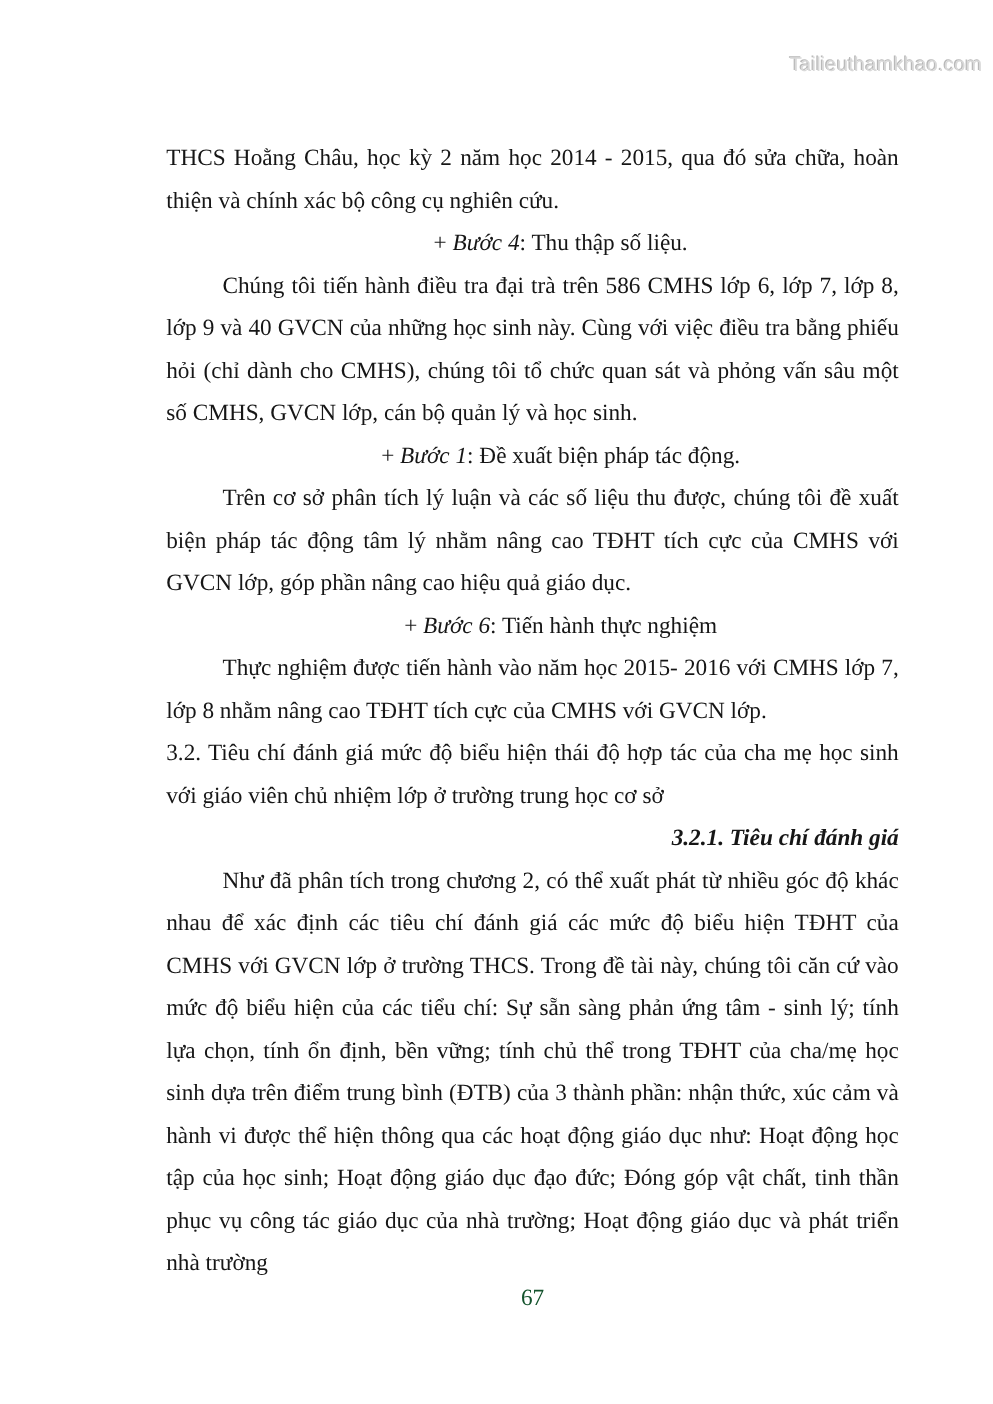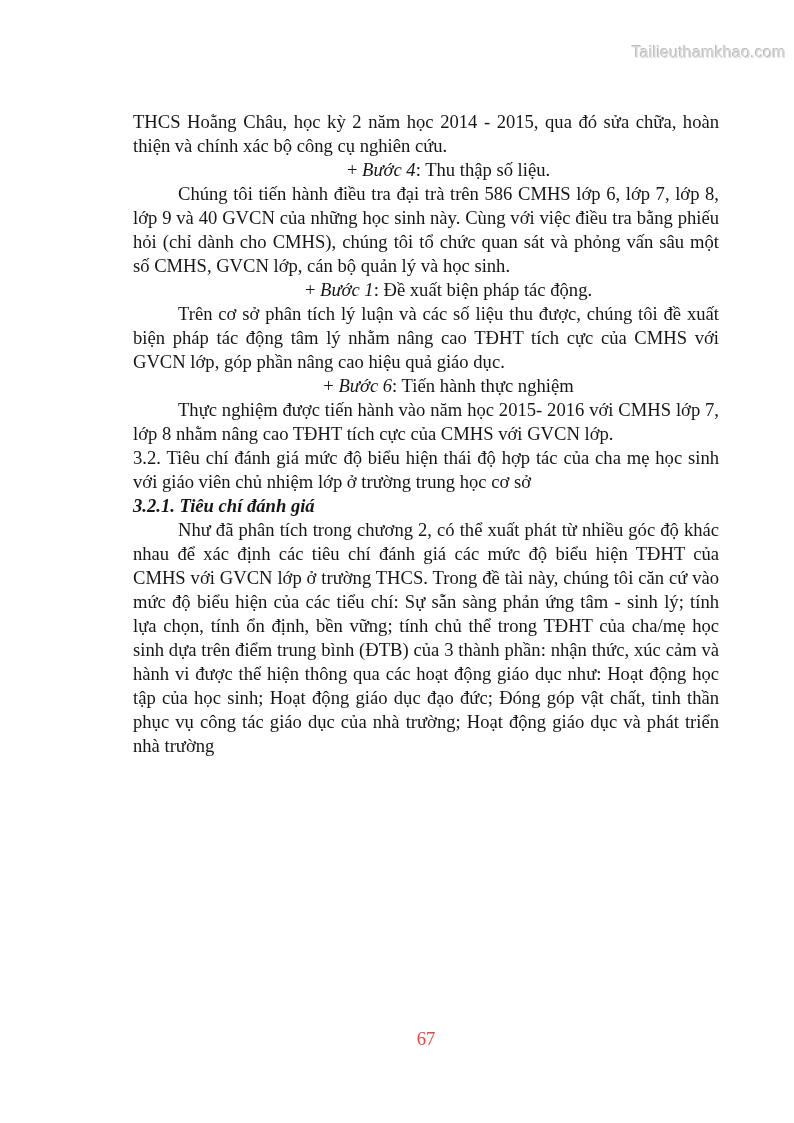--- a/index.html
+++ b/index.html
@@ -30,47 +30,47 @@
   }
   .content {
     position: absolute;
     left: 133px;
     top: 110px;
     width: 586px;
   }
   .blk {
     margin: 0;
     font-size: 18.6px;
-    line-height: 24px;
+    line-height: 34px;
     text-align: justify;
   }
   .blk.indent { text-indent: 45px; }
   .blk.step {
     text-align: center;
     text-indent: 45px;
     white-space: pre-wrap;
   }
   .blk.heading {
     font-weight: normal;
     text-align: justify;
   }
   .blk.subheading {
     font-weight: bold;
     font-style: italic;
-    text-align: left;
+    text-align: right;
   }
   .i { font-style: italic; }
   .footer {
     position: absolute;
     top: 1028px;
     left: 133px;
     width: 586px;
     text-align: center;
     font-size: 18.6px;
-    color: #ef4444;
+    color: #14532d;
   }
 </style>
 </head>
 <body>
 
 <div class="page">
   <div class="watermark">Tailieuthamkhao.com</div>
 
   <div class="content">
       <p class="blk body"><span>THCS Hoằng Châu, học kỳ 2 năm học 2014 - 2015, qua đó sửa chữa, hoàn thiện và chính xác bộ công cụ nghiên cứu.</span></p>

